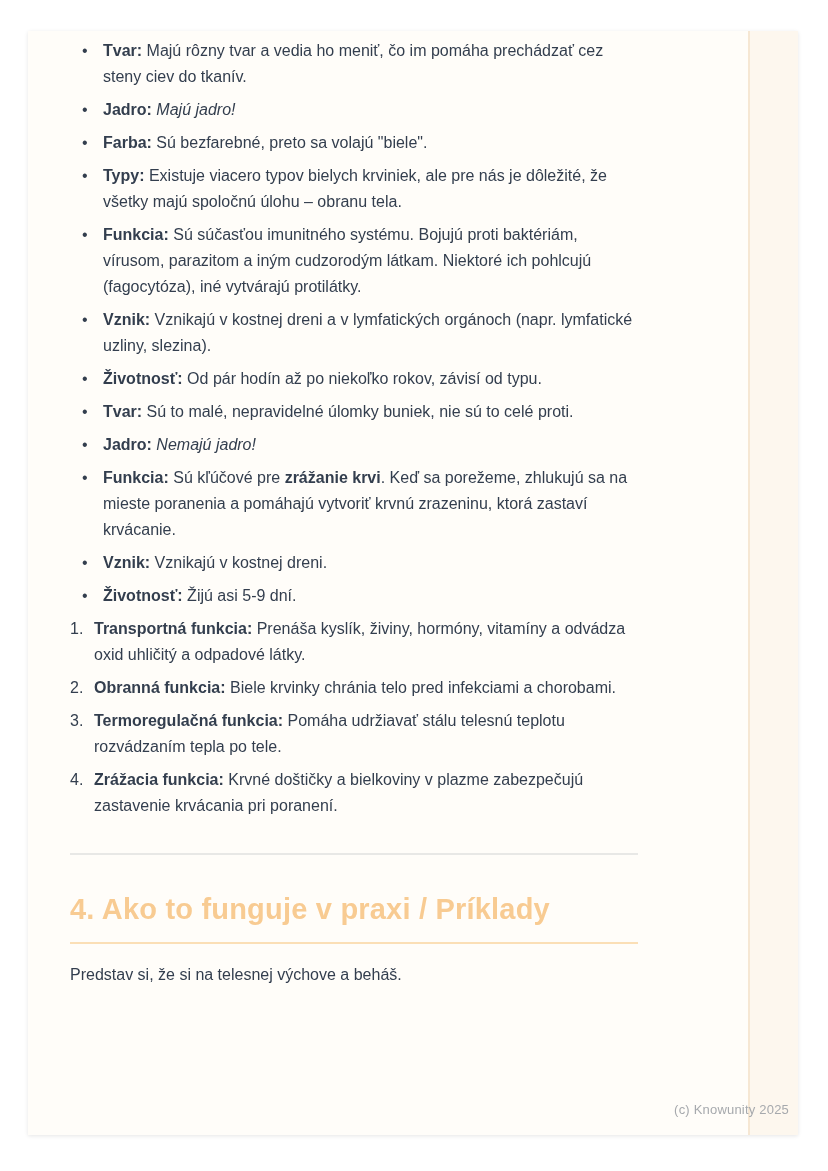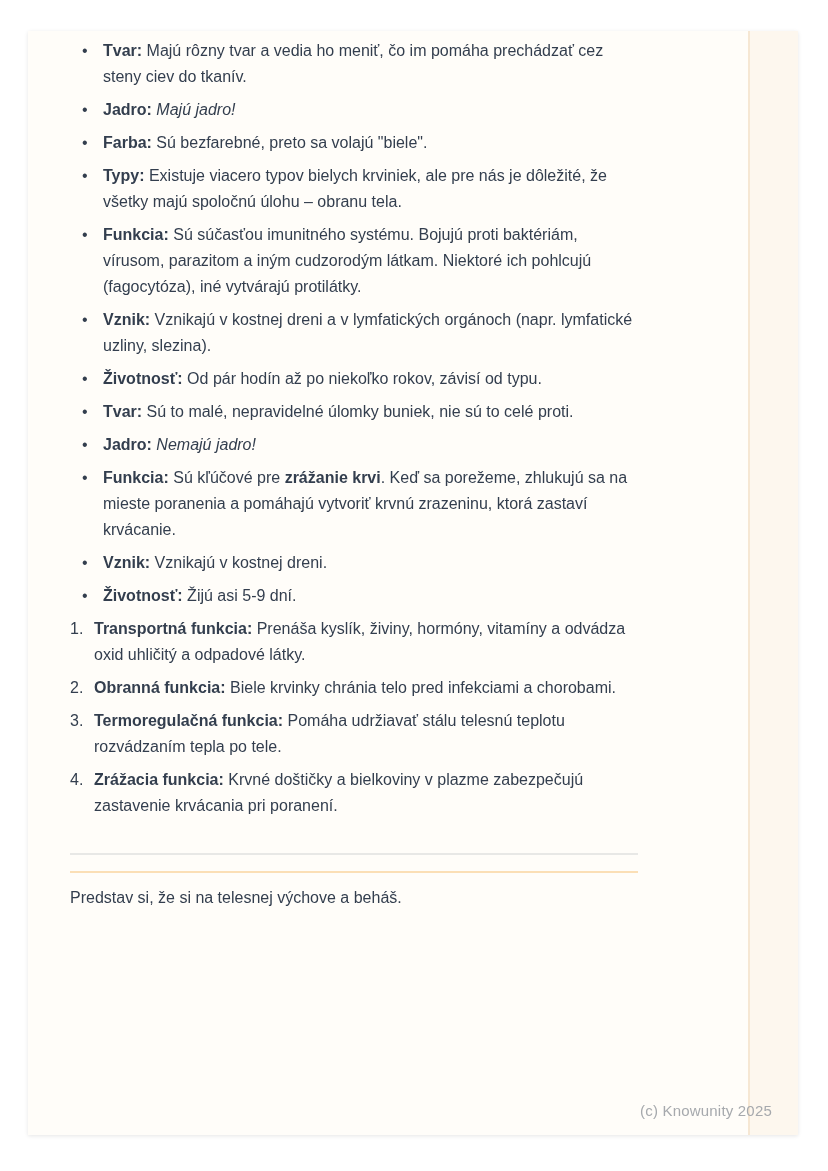--- a/index.html
+++ b/index.html
@@ -28,22 +28,22 @@
   ol.nlist .num { position:absolute; left:0; top:0; }
   .lbl { font-weight:bold; }
   .it { font-style:italic; }
   .b { font-weight:bold; }
   hr.gray { border:none; height:2px; width:568px; background:var(--divider_gray,#e8e8e6);
     margin:34px 0 0 0; }
   h2.big { font-size:29px; font-weight:bold; color:var(--heading_peach,#f8cb92);
     margin:38px 0 0 0; letter-spacing:0.2px; }
   hr.orange { border:none; height:2px; width:568px; background:var(--underline_orange,#fbdfb6);
     margin:16px 0 0 0; }
-  p.intro { margin-top:12px; font-size:16px; line-height:26px; }
-  .watermark { position:absolute; top:1071px; right:26px; font-size:15px;
+  p.intro { margin-top:18px; font-size:16px; line-height:26px; }
+  .watermark { position:absolute; top:1071px; right:9px; font-size:13px;
     color:var(--watermark,#a6a9ad); letter-spacing:0.2px; }
 </style>
 </head>
 <body>
 
 <div class="doc-card">
   <div class="right-strip"></div>
   <div class="page-edge-line"></div>
 
   <div class="content">
@@ -119,19 +119,20 @@
         <span class="lbl">Termoregulačná funkcia:</span><span> Pomáha udržiavať stálu telesnú teplotu rozvádzaním tepla po tele.</span>
       </li>
       <li>
         <span class="num">4.</span>
         <span class="lbl">Zrážacia funkcia:</span><span> Krvné doštičky a bielkoviny v plazme zabezpečujú zastavenie krvácania pri poranení.</span>
       </li>
     </ol>
 
     <hr class="gray">
 
+    <h2 class="big">4. Ako to funguje v praxi / Príklady</h2>
     <hr class="orange">
 
     <p class="intro">Predstav si, že si na telesnej výchove a beháš.</p>
   </div>
 
   <div class="watermark">(c) Knowunity 2025</div>
 </div>
 
 </body></html>

